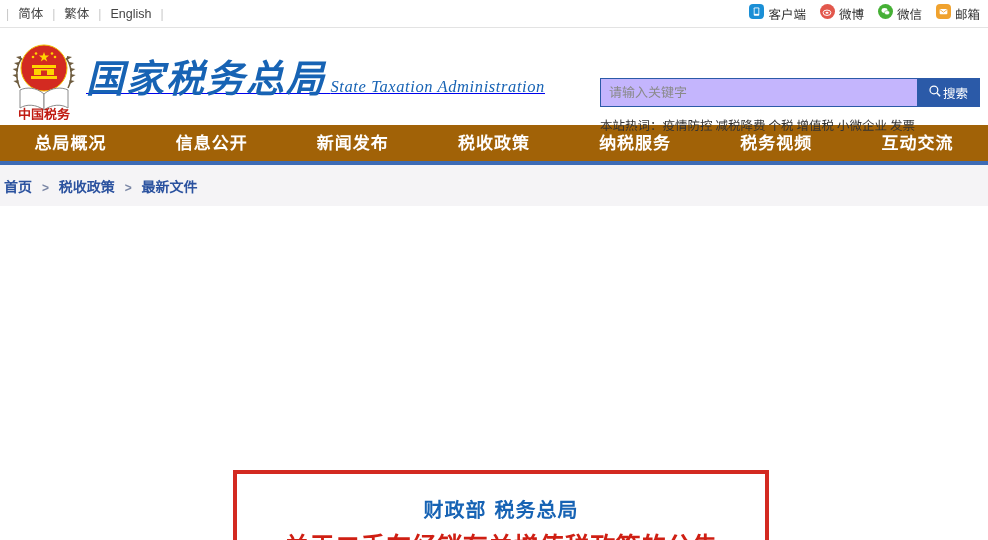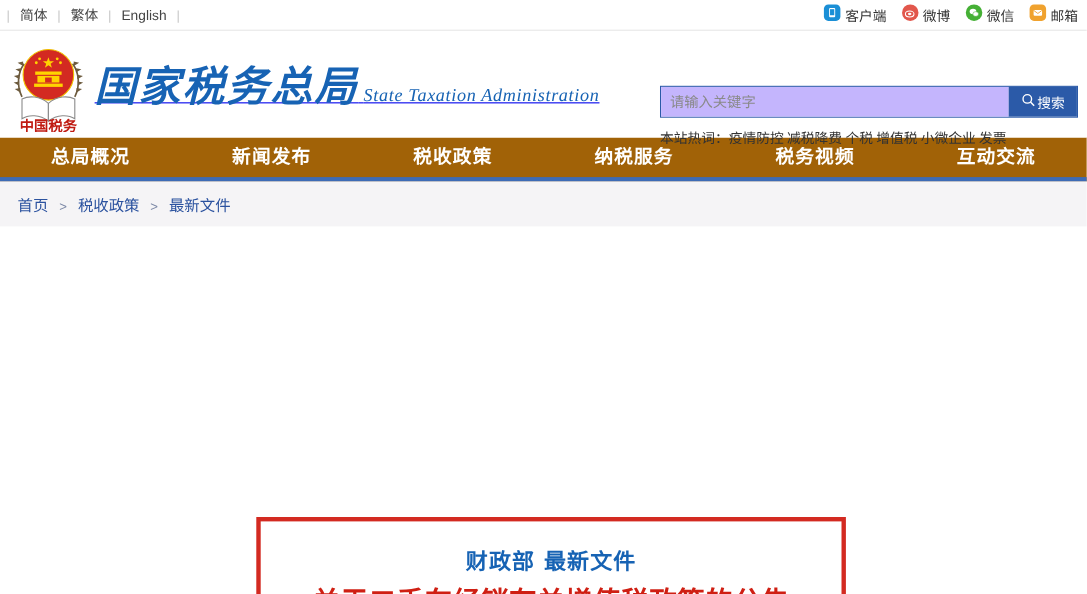--- a/index.html
+++ b/index.html
@@ -79,21 +79,21 @@
   }
   .nav a{
     flex:1;text-align:center;color:#ffffff;text-decoration:none;
     font-size:17px;font-weight:bold;letter-spacing:1px;
     font-family:"DejaVu Sans","Liberation Sans",sans-serif;
     line-height:36px;
   }
 
   
   .crumbband{height:41px;background:#f5f4f6;display:flex;align-items:center;}
-  .crumbs{padding-left:16px;font-size:14px;color:#2b529f;white-space:nowrap;}
+  .crumbs{padding-left:4px;font-size:14px;color:#2b529f;white-space:nowrap;font-weight:bold;}
   .crumbs a{color:#2b529f;text-decoration:none;}
   .crumbs .gt{color:#7a86a5;margin:0 6px;font-size:12px;}
 
   
   .article{position:relative;background:#fff;height:326px;}
   .titlebox{
     position:absolute;left:233px;top:264px;width:536px;height:119px;
     border:4px solid #d32a21;box-sizing:border-box;
     display:flex;flex-direction:column;align-items:center;justify-content:center;
     background:#fff;
@@ -232,38 +232,39 @@
         </button>
       </div>
       <div class="hotwords">
         <span>本站热词：</span><a href="#" class="hw">疫情防控</a><a href="#" class="hw">减税降费</a><a href="#" class="hw">个税</a><a href="#" class="hw">增值税</a><a href="#" class="hw">小微企业</a><a href="#" class="hw">发票</a>
       </div>
     </div>
   </div>
 
   <div class="nav">
     <a href="#">总局概况</a>
+    <a href="#">信息公开</a>
     <a href="#">新闻发布</a>
     <a href="#">税收政策</a>
     <a href="#">纳税服务</a>
     <a href="#">税务视频</a>
     <a href="#">互动交流</a>
   </div>
 
   <div class="crumbband">
     <div class="crumbs">
       <a href="#">首页</a>
       <span class="gt">&gt;</span>
       <a href="#">税收政策</a>
       <span class="gt">&gt;</span>
       <a href="#">最新文件</a>
     </div>
   </div>
 
   <div class="article">
 
     <div class="titlebox">
-      <div class="t-sub">财政部 最新文件</div>
+      <div class="t-sub">财政部 税务总局</div>
       <div class="t-main">关于二手车经销有关增值税政策的公告</div>
     </div>
 
   </div>
 </div>
 
 </body></html>

